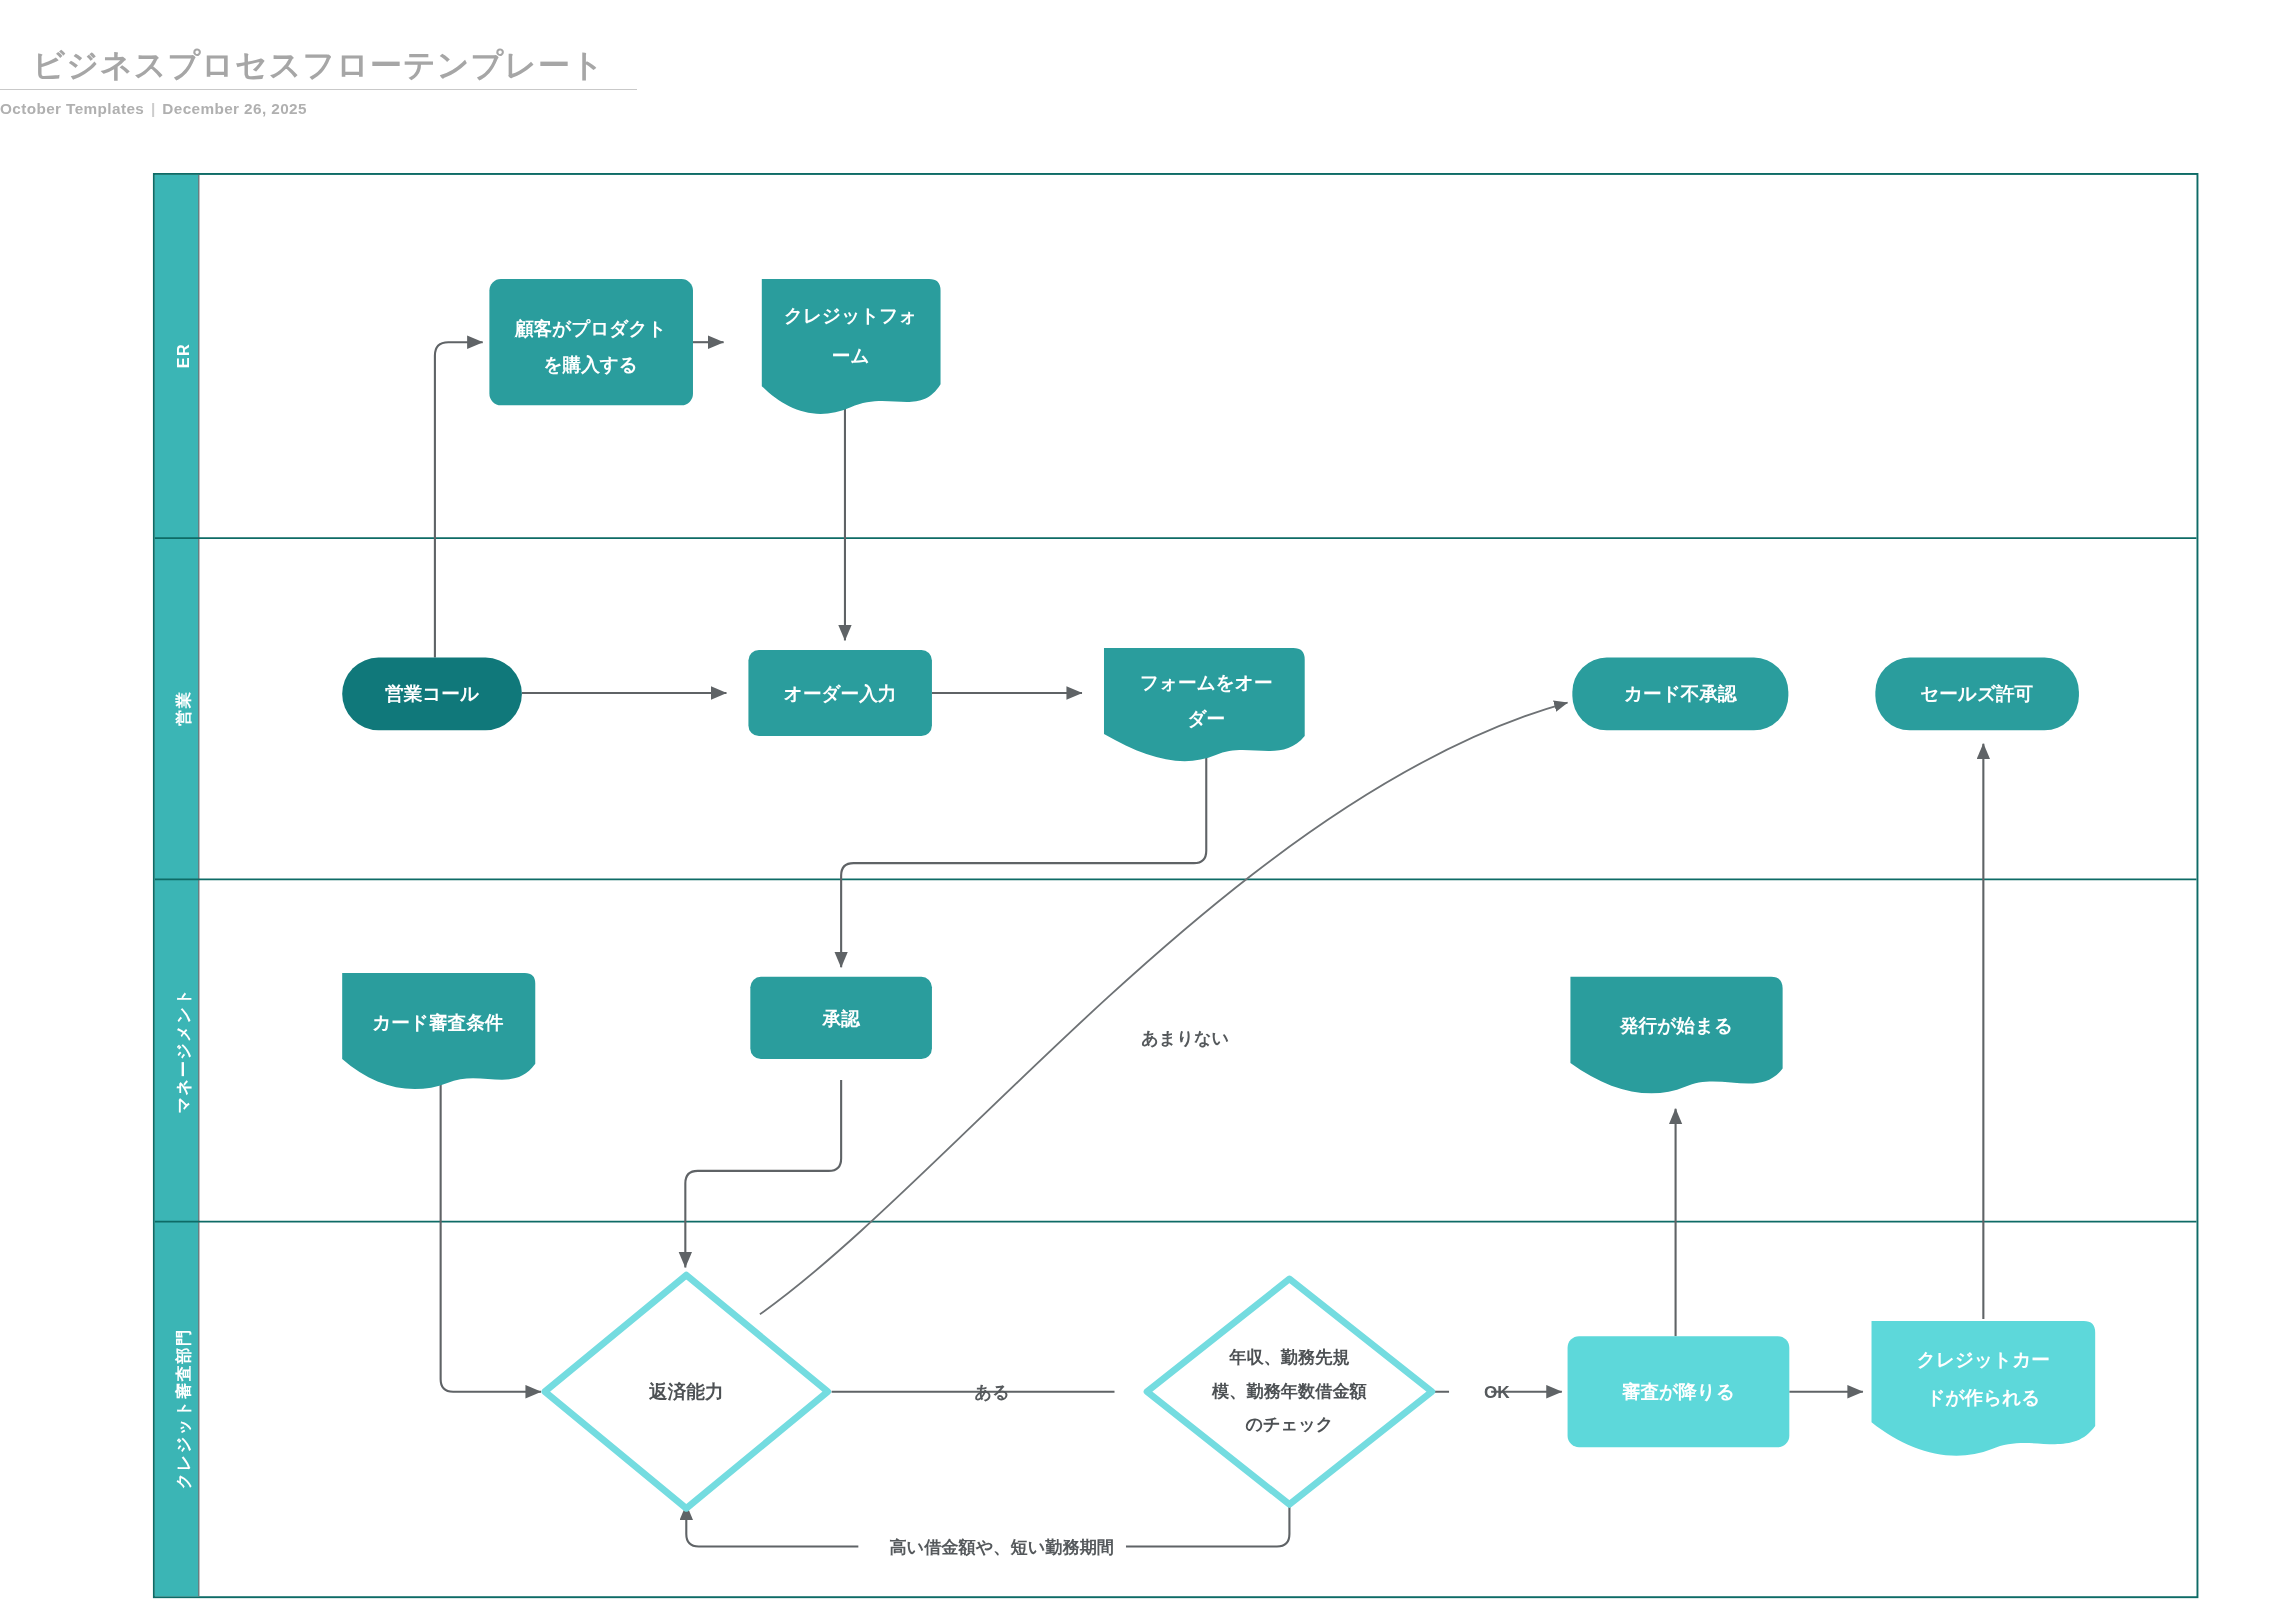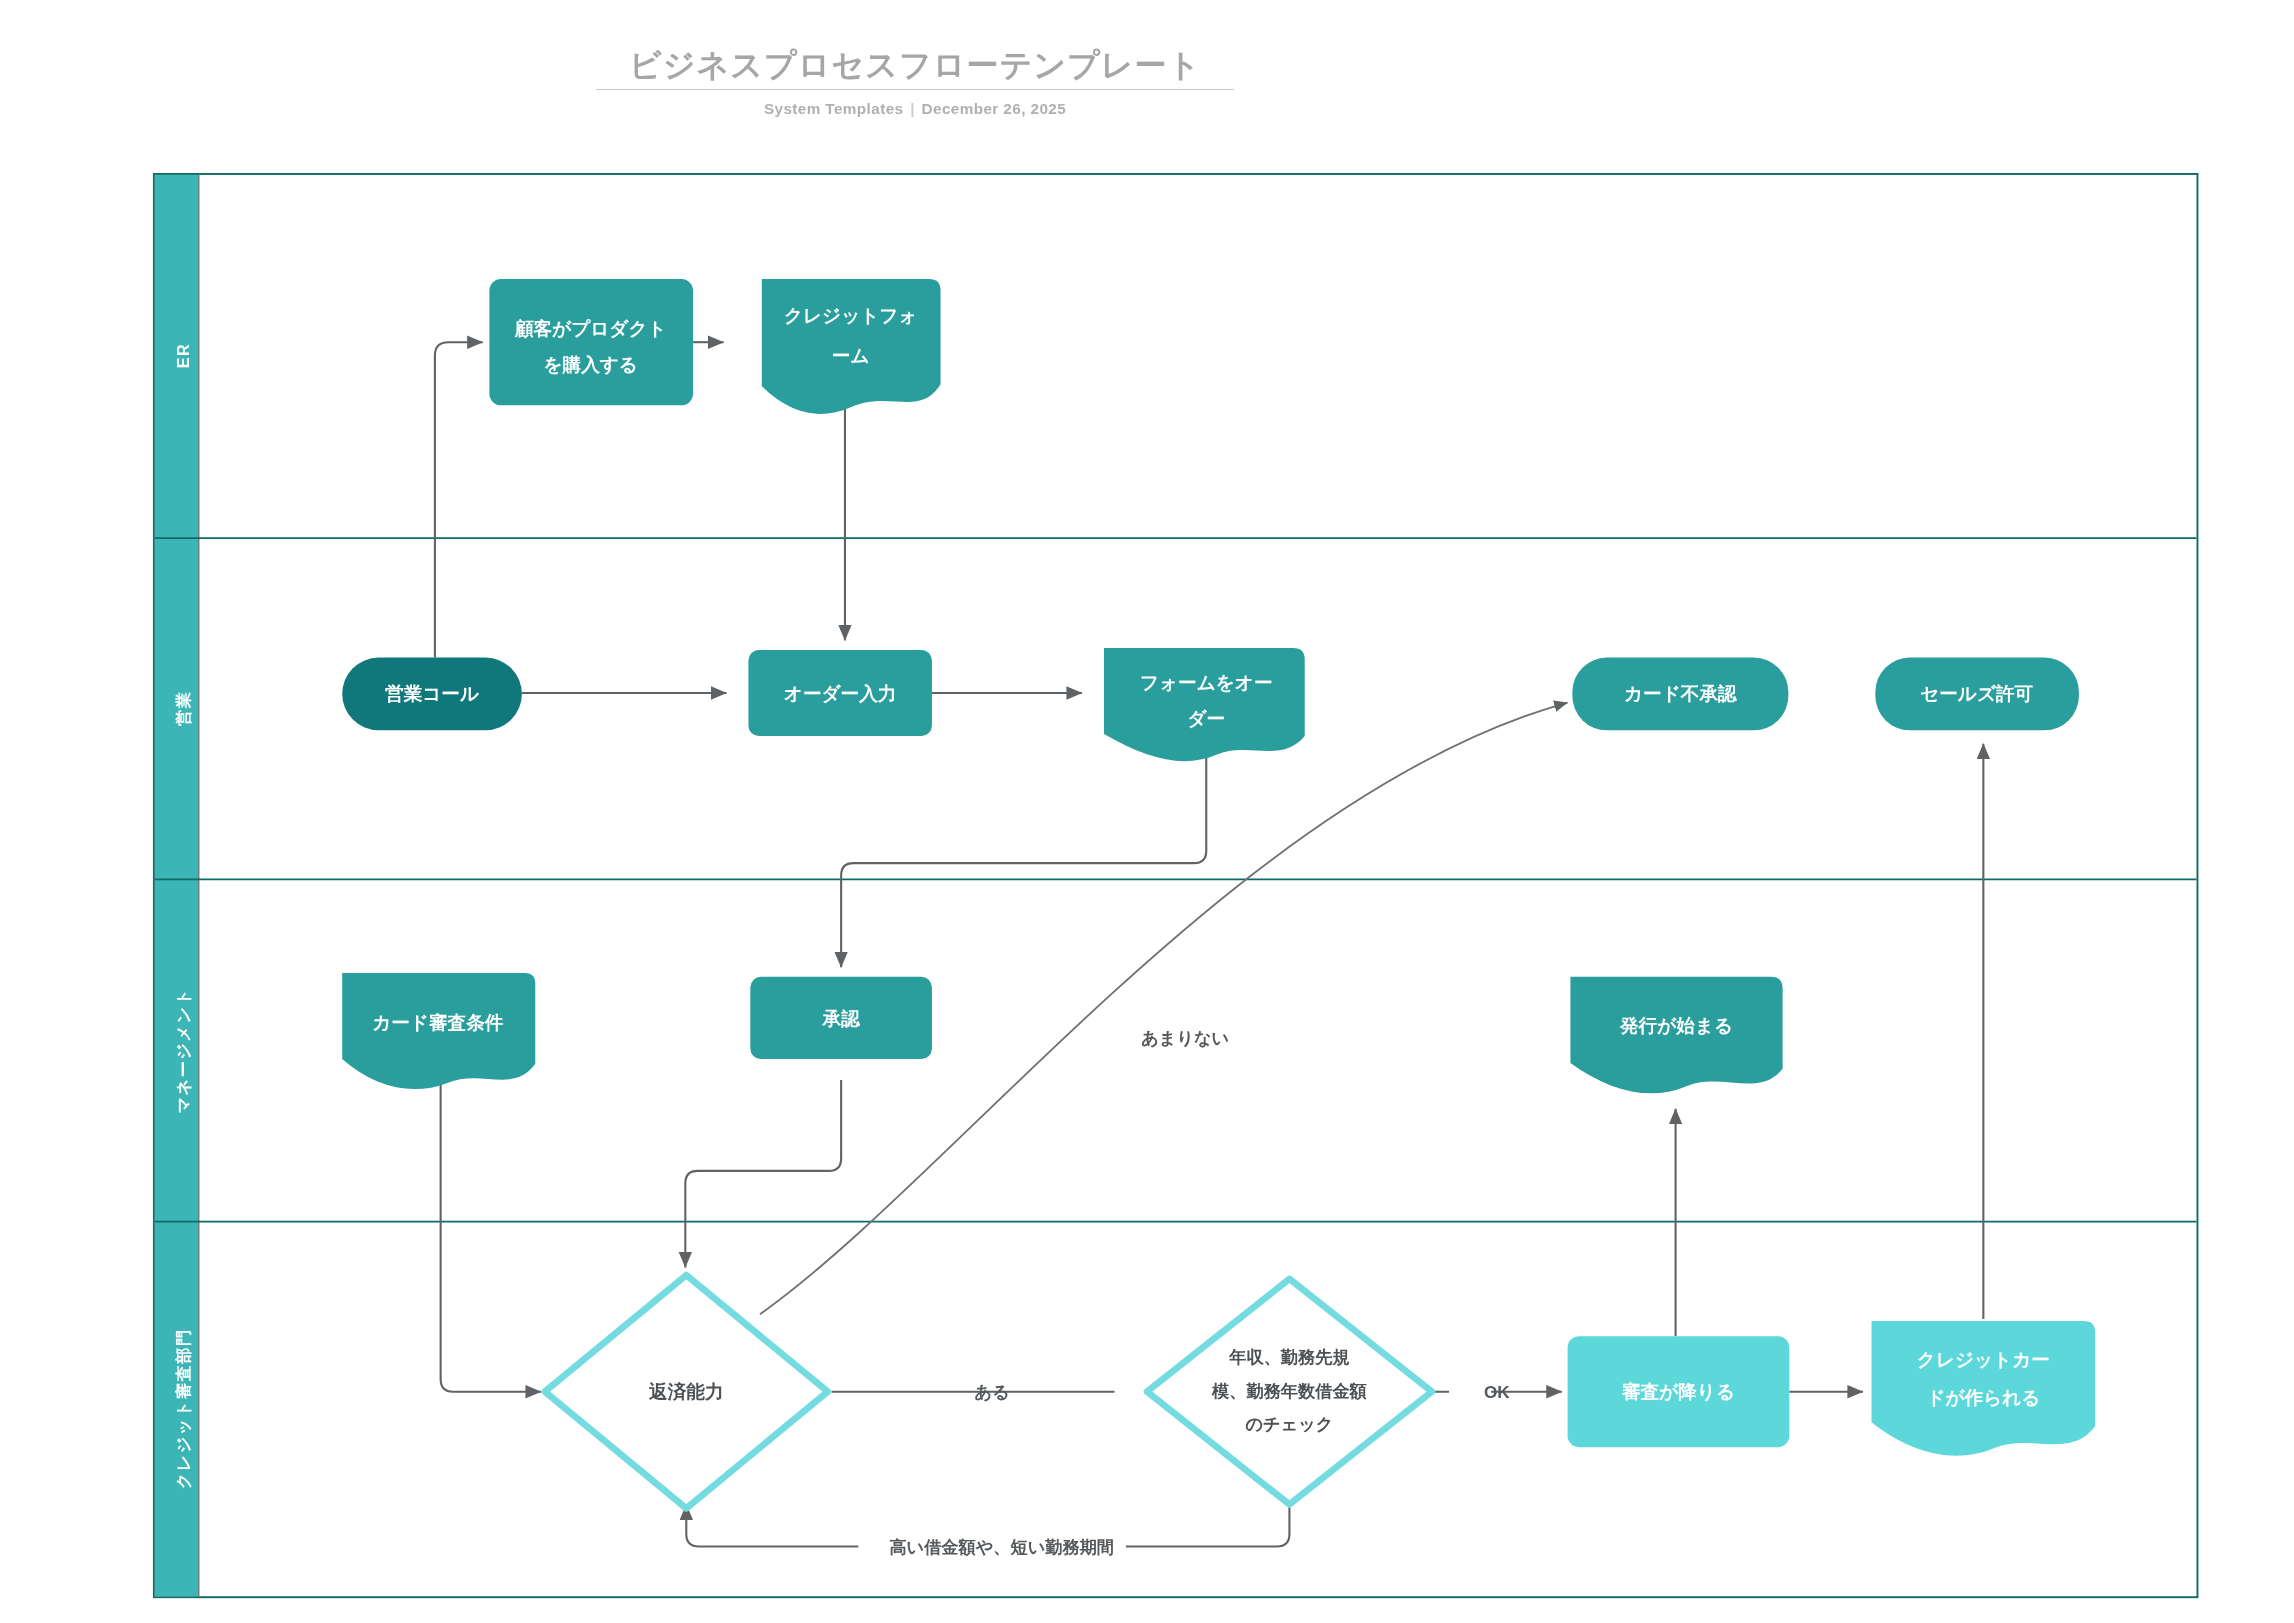--- a/index.html
+++ b/index.html
@@ -17,21 +17,20 @@
     position: relative;
     width: 2294px;
     height: 1623px;
   }
   
   #doc-header {
     position: absolute;
     left: 0;
     top: 0;
     width: 1830px;
-    text-align: center;
   }
   #doc-title {
     font-size: 32px;
     font-weight: 700;
     color: #a6a6a6;
     letter-spacing: 1px;
     padding-top: 48px;
     display: inline-block;
     border-bottom: 1.9px solid #c9c9c9;
     padding-left: 32.5px;
@@ -89,21 +88,21 @@
   }
 </style>
 </head>
 <body>
 
 <div id="stage">
 
   <div id="doc-header">
     <div id="doc-title">ビジネスプロセスフローテンプレート</div>
     <div id="doc-subtitle">
-      <span>System Templates</span><span class="sep">|</span><span>December 26, 2025</span>
+      <span>October Templates</span><span class="sep">|</span><span>December 26, 2025</span>
     </div>
   </div>
 
   <svg id="diagram" width="2294" height="1623" viewBox="0 0 2400 1698">
 
     <defs>
       <marker id="arrowhead" markerWidth="9" markerHeight="9" refX="7.4" refY="3.2" orient="auto" markerUnits="strokeWidth">
         <path d="M0,0 L7.6,3.2 L0,6.4 z" fill="#5f6366"></path>
       </marker>
 

